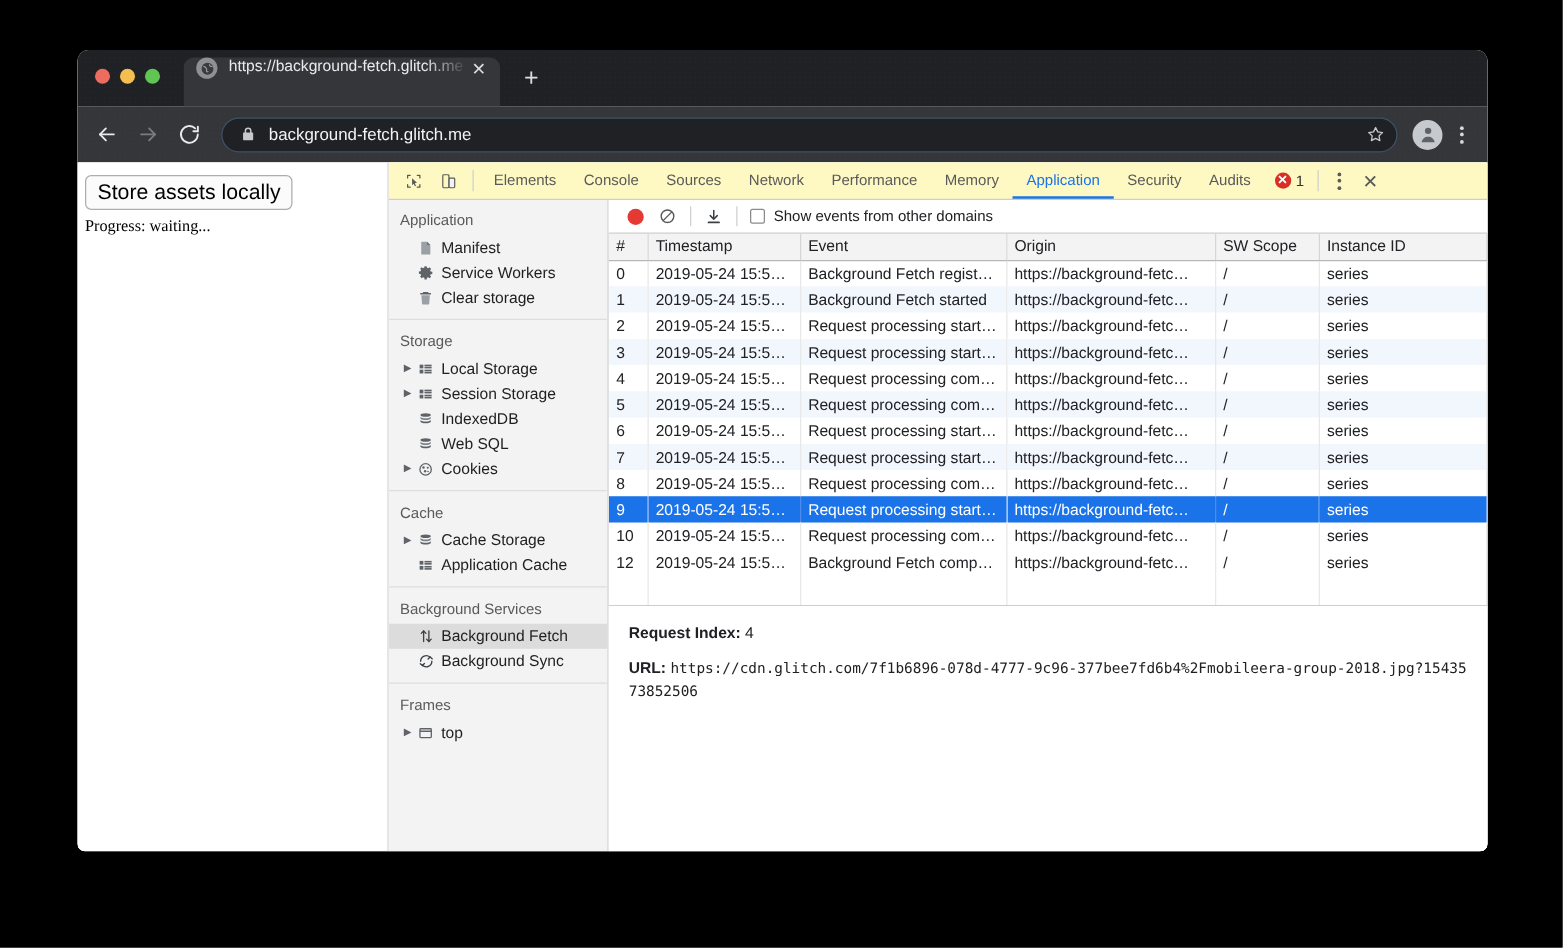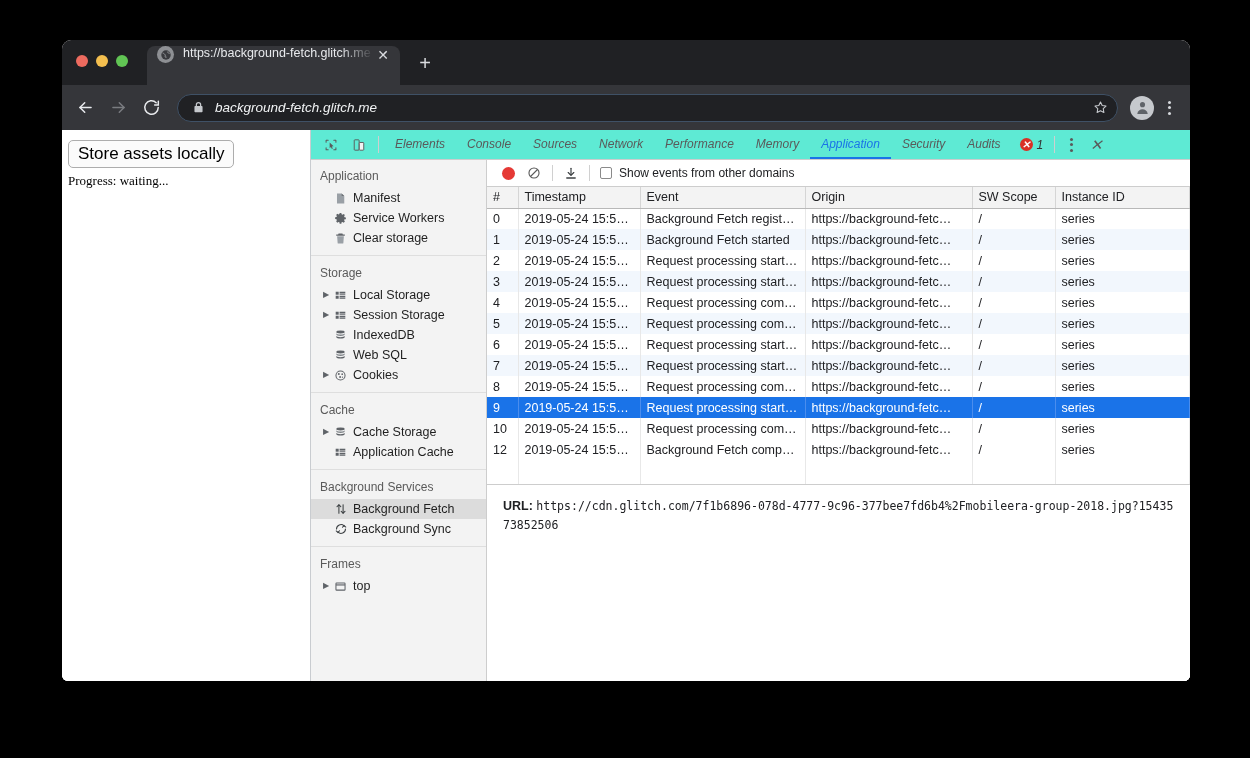--- a/index.html
+++ b/index.html
@@ -82,21 +82,20 @@
 
   
   #omnibox-bar {
     height: 45px;
     background: #35363a;
     background-image: radial-gradient(rgba(255,255,255,0.03) 0.7px, transparent 0.7px);
     background-size: 4px 4px;
     display: flex; align-items: center;
     padding: 0 10px 0 8px;
     position: relative;
-    font-style: italic;
   }
   .nav-btn {
     width: 30px; height: 30px;
     display: flex; align-items: center; justify-content: center;
     color: #e8eaed;
     cursor: pointer;
     margin-right: 3px;
   }
   .nav-btn svg { display: block; }
   .nav-btn.disabled { color: #7a7c80; }
@@ -173,25 +172,24 @@
     flex: 1 1 auto;
     display: flex; flex-direction: column;
     background: #ffffff;
     min-width: 0;
   }
 
   
   #devtools-tabbar {
     height: 30px;
     flex: 0 0 30px;
-    background: #5eead4;
+    background: #fef9c3;
     border-bottom: 1px solid #cdcdcd;
     display: flex; align-items: stretch;
     padding-left: 6px;
-    font-style: italic;
   }
   .dt-icon-btn {
     width: 28px;
     display: flex; align-items: center; justify-content: center;
     color: #5a5a5a; cursor: pointer;
   }
   .dt-sep {
     width: 1px; margin: 6px 5px; background: #cfcfcf; flex: 0 0 1px;
   }
   .dt-tab {
@@ -818,20 +816,24 @@
                     <td>&nbsp;</td>
                     <td>&nbsp;</td>
                   </tr>
                 </tbody>
             </table>
             <div id="table-bottom-border"></div>
           </div>
 
           <div id="detail-pane">
             <div class="detail-row">
+              <span class="detail-key">Request Index:</span>
+              <span>4</span>
+            </div>
+            <div class="detail-row">
               <span class="detail-key">URL:</span>
               <span class="mono">https://cdn.glitch.com/7f1b6896-078d-4777-9c96-377bee7fd6b4%2Fmobileera-group-2018.jpg?1543573852506</span>
             </div>
           </div>
 
         </div>
       </div>
     </div>
   </div>
 </div>

